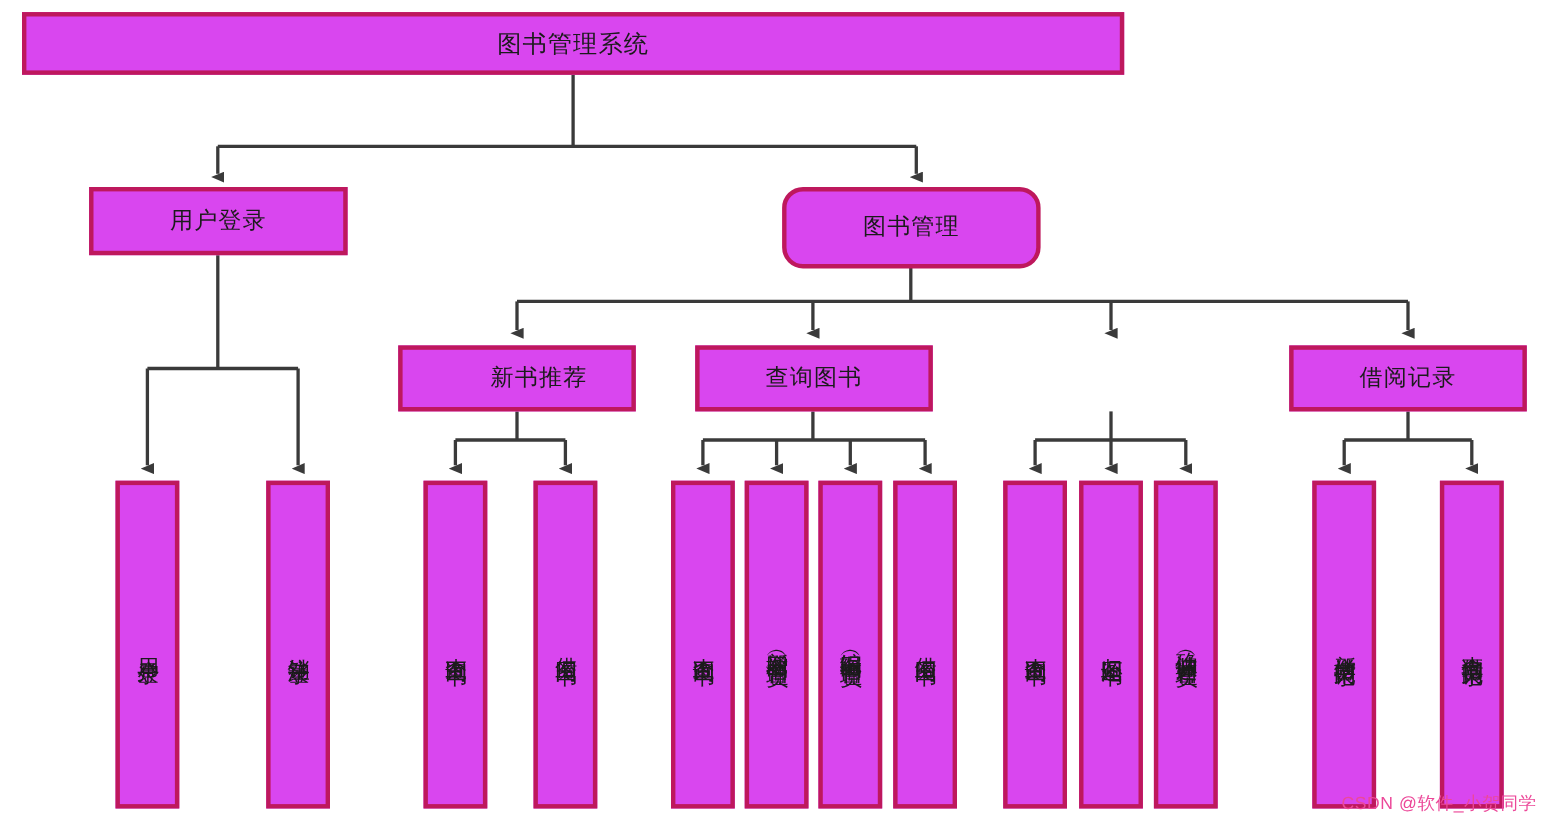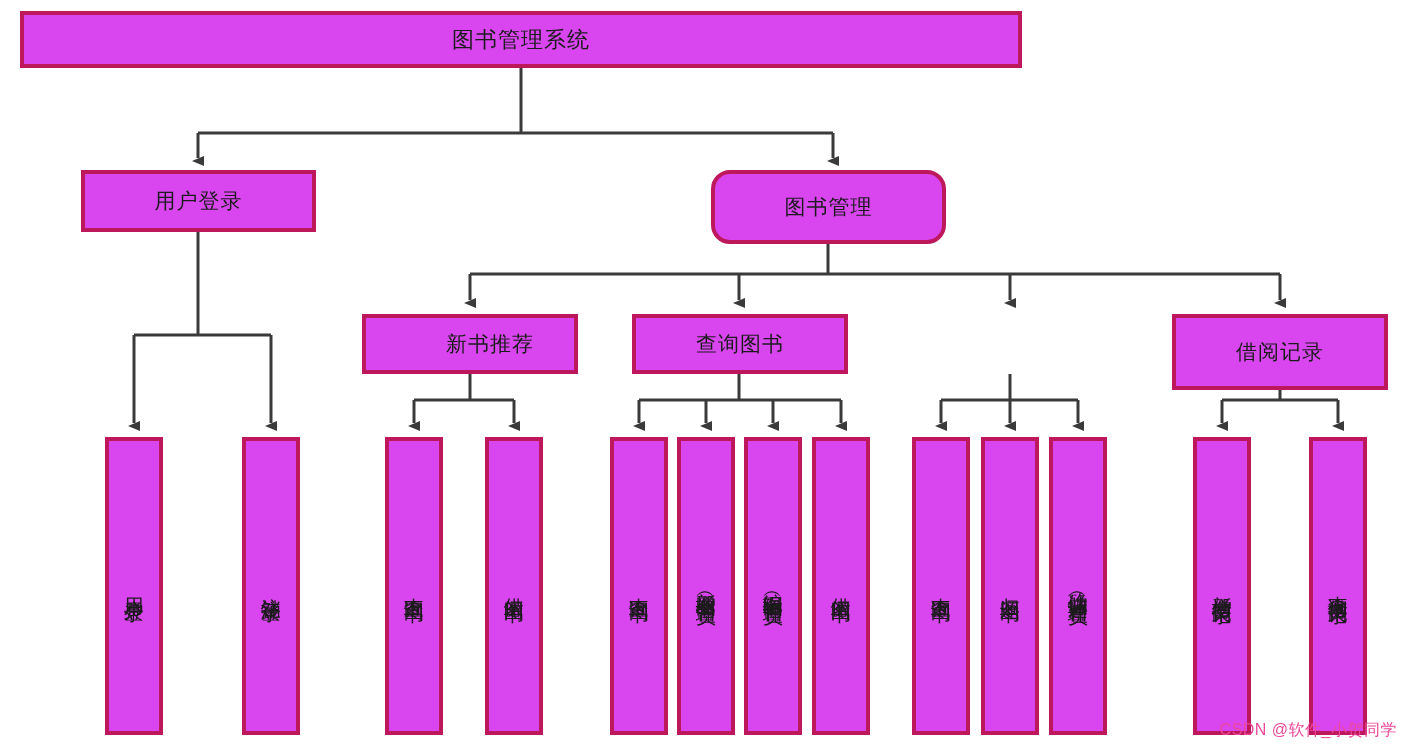--- a/index.html
+++ b/index.html
@@ -138,21 +138,21 @@
   <div class="node level2" style="left:711px; top:170px; width:235px; height:74px;border-radius:19px;">
     <span>图书管理</span>
   </div>
 
   <div class="node level3" style="left:362px; top:314px; width:216px; height:60px;padding-left:40px;">
     <span>新书推荐</span>
   </div>
   <div class="node level3" style="left:632px; top:314px; width:216px; height:60px;">
     <span>查询图书</span>
   </div>
-  <div class="node level3" style="left:1172px; top:314px; width:216px; height:76px;">
+  <div class="node level3" style="left:1172px; top:314px; width:216px; height:60px;">
     <span>借阅记录</span>
   </div>
 
   <div class="node leaf" style="left:105px; top:437px; width:58px; height:298px;">
     <span class="vtext">用户登录</span>
   </div>
   <div class="node leaf" style="left:242px; top:437px; width:58px; height:298px;">
     <span class="vtext">注销登录</span>
   </div>
 

